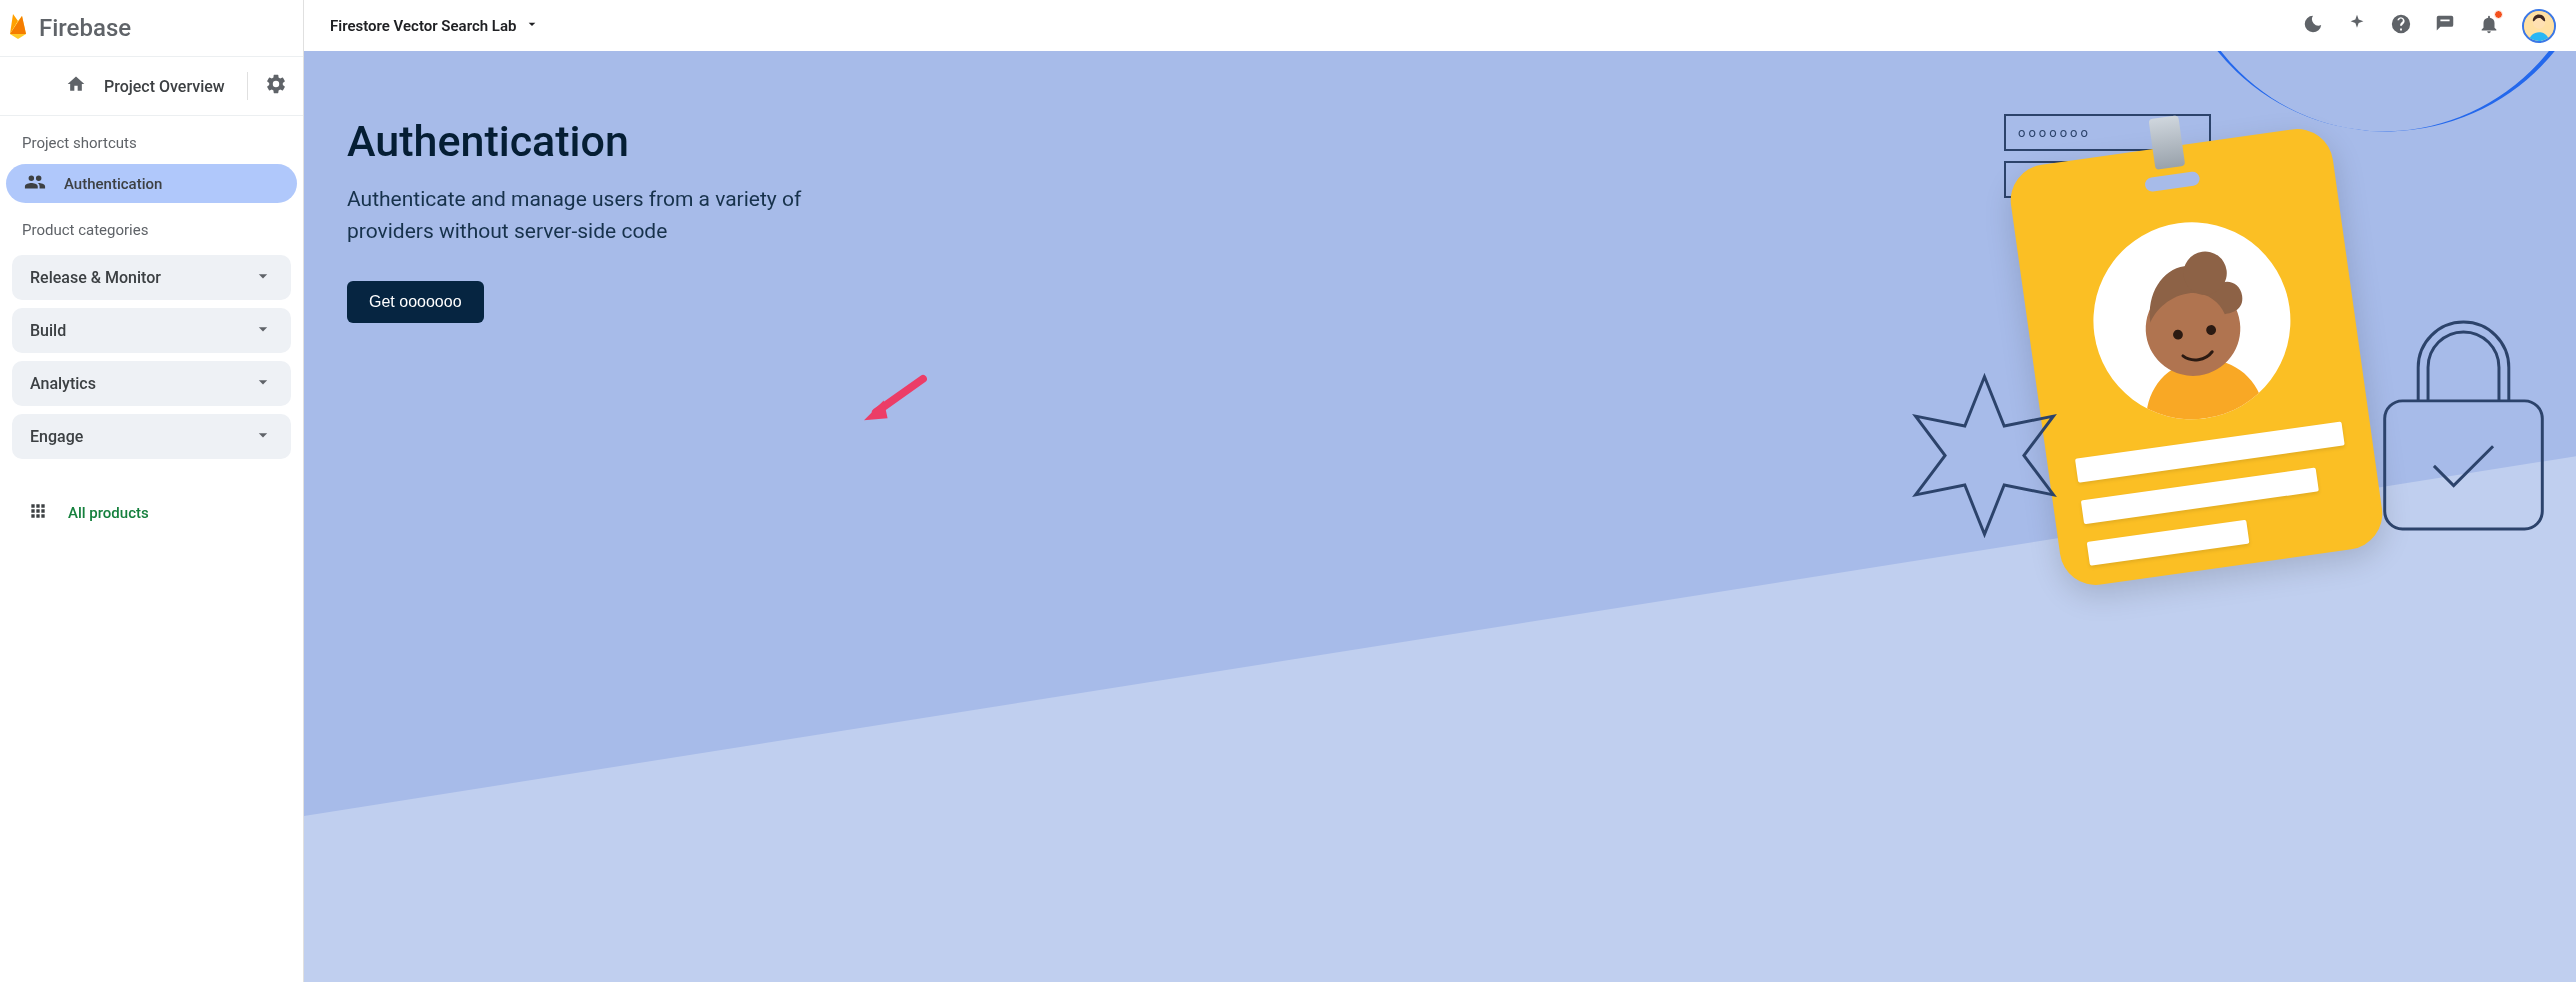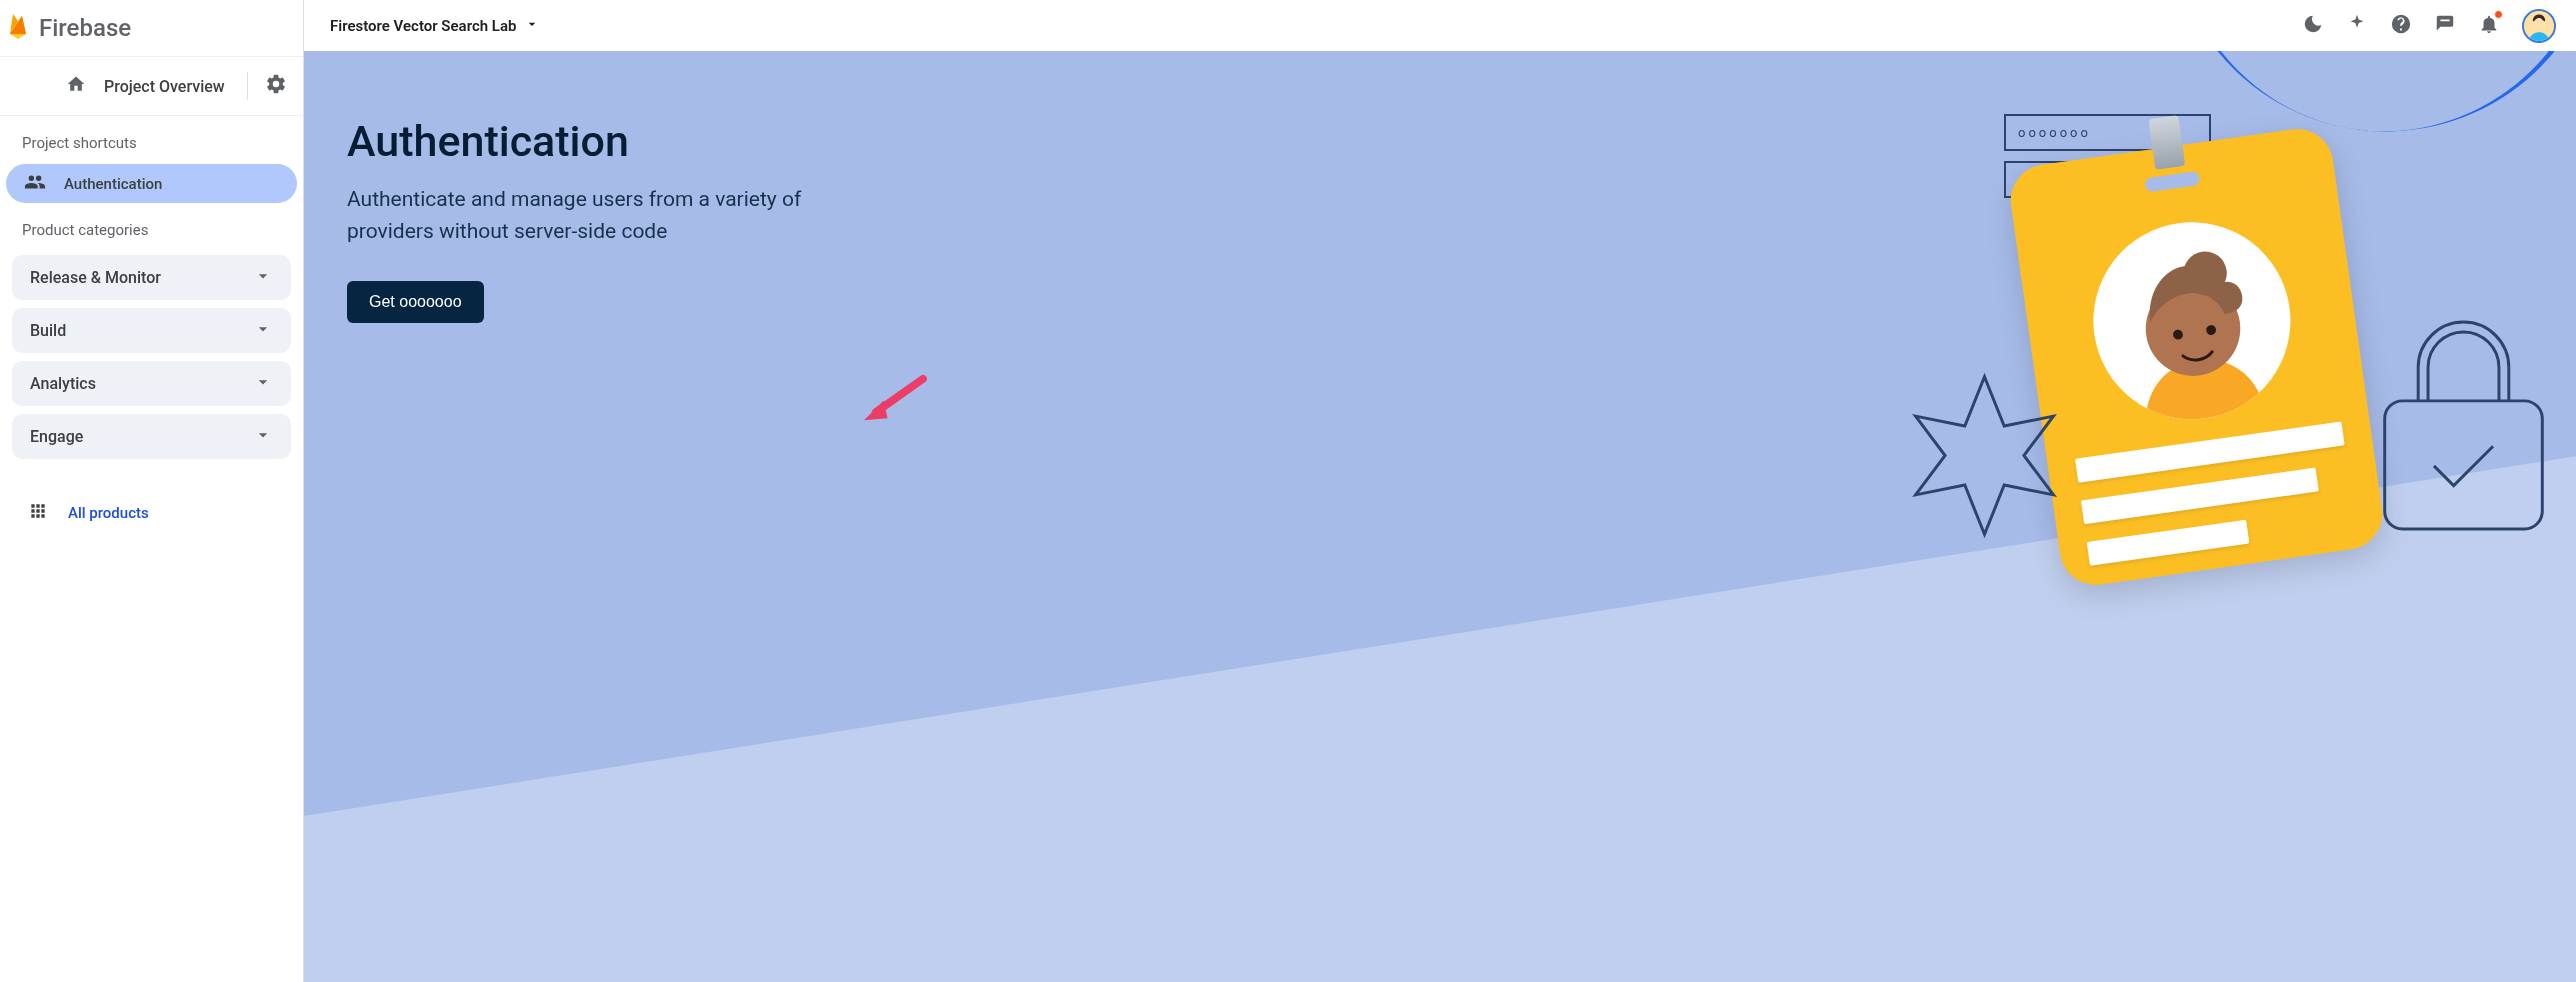--- a/index.html
+++ b/index.html
@@ -89,21 +89,21 @@
     cursor: pointer;
   }
   .cat-box:first-of-type { margin-top: 6px; }
   .chevron { color: #5f6368; }
   .all-products {
     display: flex;
     align-items: center;
     gap: 20px;
     padding: 24px 28px;
     font-size: 15px;
-    color: #1d4ed8;
+    color: #15803d;
     font-weight: 500;
     cursor: pointer;
     margin-top: 14px;
   }
 
   
   .main { flex: 1; display: flex; flex-direction: column; position: relative; }
   .topbar {
     height: 51px;
     padding: 0 20px 0 26px;

